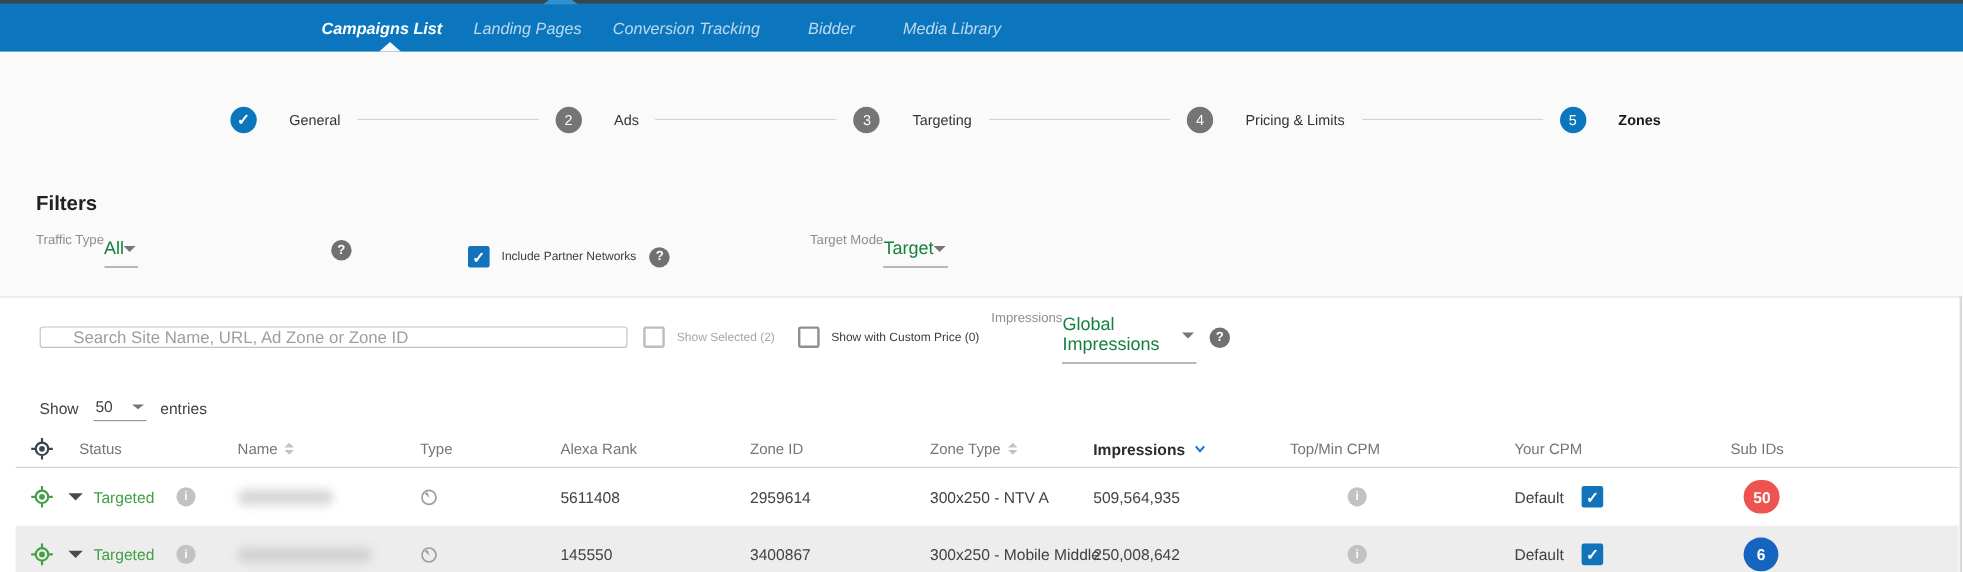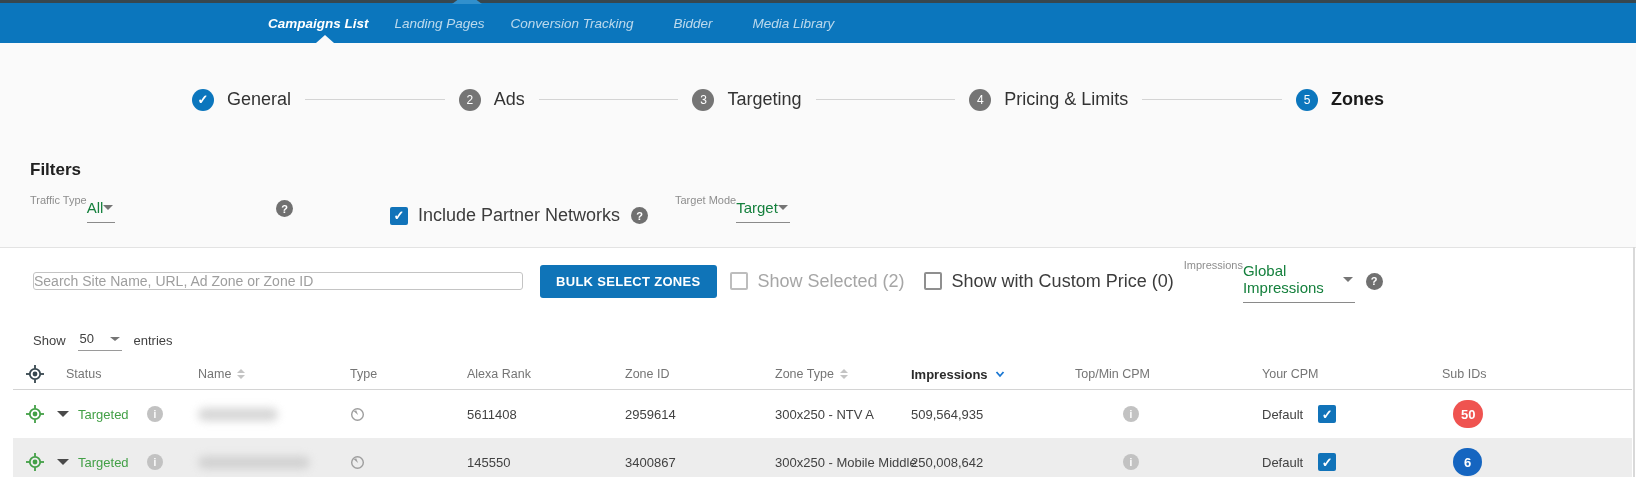--- a/index.html
+++ b/index.html
@@ -32,21 +32,21 @@
 
   
   .stepper { display:flex; align-items:center; padding:36px 252px 0 192px; height:77px; }
   .step { display:flex; align-items:center; flex:0 0 auto; cursor:pointer; }
   .step-circle {
     width:22px; height:22px; border-radius:50%; color:#fff; font-size:12px;
     display:flex; align-items:center; justify-content:center; flex:0 0 auto;
   }
   .step-circle.done, .step-circle.active { background:#0b76bd; }
   .step-circle.upcoming { background:#757575; }
-  .step-label { margin-left:13px; font-size:18px; color:#333; white-space:nowrap; }
+  .step-label { margin-left:27px; font-size:12px; color:#333; white-space:nowrap; }
   .step.active .step-label { font-weight:bold; color:#1a1a1a; }
   .step-line { flex:1 1 auto; height:1px; background:#d4d4d4; margin:0 14px; }
   .check-glyph { font-size:13px; font-weight:bold; line-height:1; }
 
   
   .filters-title { margin:40px 0 0 30px; font-size:17px; font-weight:bold; color:#212121; }
   .filters-row { position:relative; height:40px; margin-top:14px; }
   .fblock { position:absolute; top:0; display:flex; align-items:flex-end; }
   .select-box { display:flex; flex-direction:row; }
   .select-label { font-size:11px; color:#8e8e8e; }
@@ -59,30 +59,30 @@
   .help-icon {
     width:17px; height:17px; border-radius:50%; background:#707070; color:#fff;
     font-size:11px; font-weight:bold; display:flex; align-items:center; justify-content:center;
     margin-left:11px; cursor:pointer; flex:0 0 auto;
   }
   .checkbox { width:18px; height:18px; border-radius:2px; flex:0 0 auto; cursor:pointer; }
   .checkbox.checked { background:#1173b9; color:#fff; font-size:13px; font-weight:bold; display:flex; align-items:center; justify-content:center; line-height:1; }
   .checkbox.empty-light { border:2px solid #bdbdbd; background:#fff; }
   .checkbox.empty-dark { border:2px solid #8f8f8f; background:#fff; }
   .cb-row { display:flex; align-items:center; }
-  .cb-label { margin-left:10px; font-size:18px; color:#3c3c3c; }
+  .cb-label { margin-left:10px; font-size:10px; color:#3c3c3c; }
   .cb-label.muted { color:#a6a6a6; }
 
   
   .panel { position:absolute; left:0; right:0; top:247px; bottom:0; background:#fff; border-top:1px solid #e3e3e3; }
 
   .toolbar { display:flex; align-items:center; padding:11px 0 0 33px; }
   .search-input {
     width:490px; height:18px; border:1px solid #c4c4c4; border-radius:3px;
-    padding:0 0; font-size:14px; color:#424242; outline:none;
+    padding:0 27px; font-size:14px; color:#424242; outline:none;
     font-family:"Liberation Sans", sans-serif;
   }
   .search-input::placeholder { color:#9e9e9e; }
   .bulk-btn {
     margin-left:17px; height:33px; padding:0 16px; background:#0f74b8; color:#fff;
     border:none; border-radius:3px; font-size:13px; font-weight:bold; letter-spacing:.3px;
     cursor:pointer; font-family:"Liberation Sans", sans-serif;
   }
   .toolbar .cb-row { margin-left:13px; }
   .toolbar .cb-row + .cb-row { margin-left:19px; }
@@ -209,21 +209,20 @@
         <span class="caret"></span>
       </div>
     </div>
   </div>
 </div>
 
 <section class="panel">
 
   <div class="toolbar">
     <input class="search-input" type="text" placeholder="Search Site Name, URL, Ad Zone or Zone ID" style="">
-    <button class="bulk-btn">BULK SELECT ZONES</button>
 
     <div class="cb-row">
       <div class="checkbox empty-light"></div>
       <span class="cb-label muted">Show Selected (2)</span>
     </div>
     <div class="cb-row">
       <div class="checkbox empty-dark"></div>
       <span class="cb-label">Show with Custom Price (0)</span>
     </div>
 

